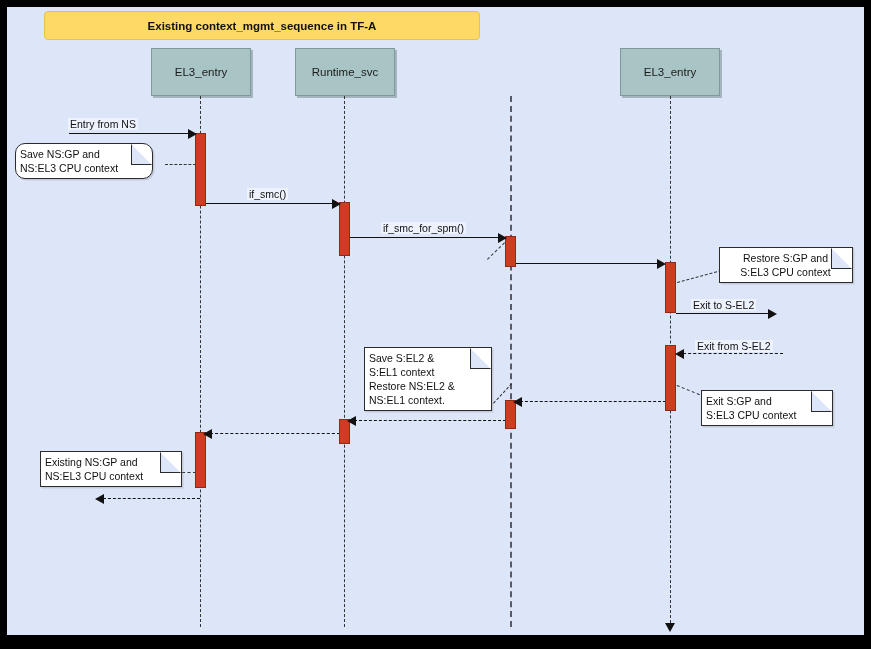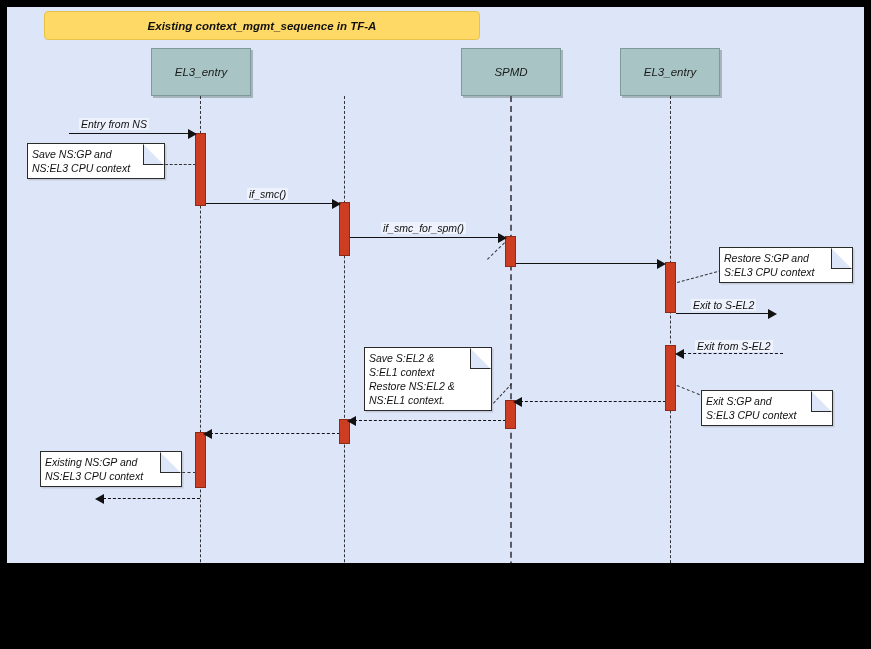--- a/index.html
+++ b/index.html
@@ -11,24 +11,23 @@
     width: 871px;
     height: 649px;
     overflow: hidden;
     font-family: "Liberation Sans", sans-serif;
   }
   #canvas {
     position: absolute;
     left: 7px;
     top: 7px;
     width: 857px;
-    height: 556px;
+    height: 628px;
     background: #dde6f9;
     overflow: hidden;
-    font-style: italic;
   }
   
   #title-banner {
     position: absolute;
     left: 37px;
     top: 4px;
     width: 436px;
     height: 29px;
     background: #ffd966;
     border: 1px solid #e8c34a;
@@ -158,22 +157,22 @@
 </head>
 <body>
 
 <div id="canvas">
 
   <div id="title-banner">Existing context_mgmt_sequence in TF-A</div>
 
   <div class="participant" style="left:144px; top:41px;">
     <span>EL3_entry</span>
   </div>
-  <div class="participant" style="left:454px; top:41px;">
-    <span>SPMD</span>
+  <div class="participant" style="left:288px; top:41px;">
+    <span>Runtime_svc</span>
   </div>
   <div class="participant" style="left:613px; top:41px;">
     <span>EL3_entry</span>
   </div>
 
   <div class="lifeline" style="left:193px; top:89px; height:531px;"></div>
   <div class="lifeline" style="left:337px; top:89px; height:531px;"></div>
   <div class="lifeline thick" style="left:503px; top:89px; height:531px;"></div>
   <div class="lifeline" style="left:663px; top:89px; height:527px;"></div>
   <div class="lifeline-arrow" style="left:658px; top:616px;"></div>
@@ -182,43 +181,43 @@
   <div class="activation" style="left:332px; top:195px; height:54px;"></div>
   <div class="activation" style="left:498px; top:229px; height:31px;"></div>
   <div class="activation" style="left:658px; top:255px; height:51px;"></div>
   <div class="activation" style="left:658px; top:338px; height:66px;"></div>
   <div class="activation" style="left:498px; top:393px; height:29px;"></div>
   <div class="activation" style="left:332px; top:412px; height:25px;"></div>
   <div class="activation" style="left:188px; top:425px; height:56px;"></div>
 
   <div class="msg-line" style="left:62px; top:126px; width:122px;"></div>
   <div class="arrowhead-right" style="left:181px; top:121.5px;"></div>
-  <div class="msg-label" style="left:72px; top:111px;">Entry from NS</div>
-
-  <div class="note" style="left:20px; top:136px; width:138px; height:36px;">
+  <div class="msg-label" style="left:61px; top:111px;">Entry from NS</div>
+
+  <div class="note" style="left:8px; top:136px; width:138px; height:36px;border-radius:10px;">
     <span class="fold"></span>
     <span class="note-line">Save NS:GP and</span>
     <span class="note-line">NS:EL3 CPU context</span>
   </div>
   <div class="connector" style="left:158px; top:157px; width:31px;"></div>
 
   <div class="msg-line" style="left:199px; top:196px; width:128px;"></div>
   <div class="arrowhead-right" style="left:325px; top:191.5px;"></div>
   <div class="msg-label" style="left:240px; top:181px;">if_smc()</div>
 
   <div class="msg-line" style="left:343px; top:230px; width:149px;"></div>
   <div class="arrowhead-right" style="left:491px; top:225.5px;"></div>
   <div class="msg-label" style="left:374px; top:215px;">if_smc_for_spm()</div>
 
   <div class="connector" style="left:480px; top:252px; width:24px; transform:rotate(-44deg);"></div>
 
   <div class="msg-line" style="left:509px; top:256px; width:143px;"></div>
   <div class="arrowhead-right" style="left:650px; top:251.5px;"></div>
 
-  <div class="note" style="left:712px; top:240px; width:134px; height:36px;">
+  <div class="note" style="left:712px; top:240px; width:134px; height:36px;text-align:center;">
     <span class="fold"></span>
     <span class="note-line">Restore S:GP and</span>
     <span class="note-line">S:EL3 CPU context</span>
   </div>
   <div class="connector" style="left:670px; top:275px; width:46px; transform:rotate(-15deg);"></div>
 
   <div class="msg-line" style="left:669px; top:306px; width:94px;"></div>
   <div class="arrowhead-right" style="left:761px; top:301.5px;"></div>
   <div class="msg-label" style="left:684px; top:292px;">Exit to S-EL2</div>
 

